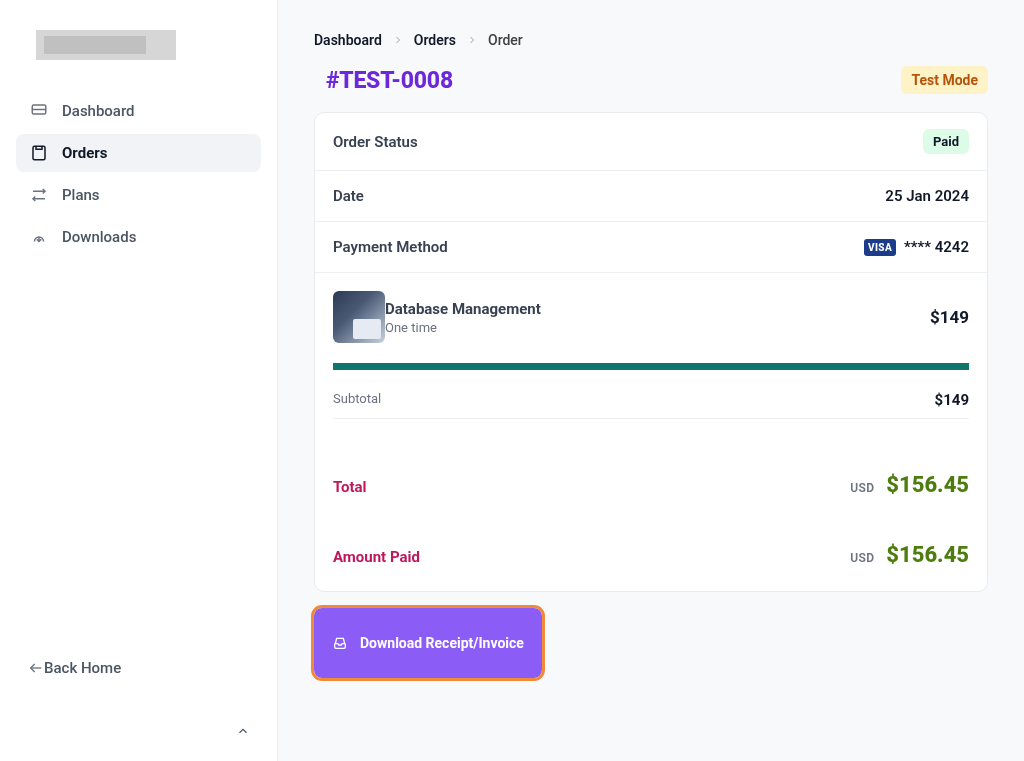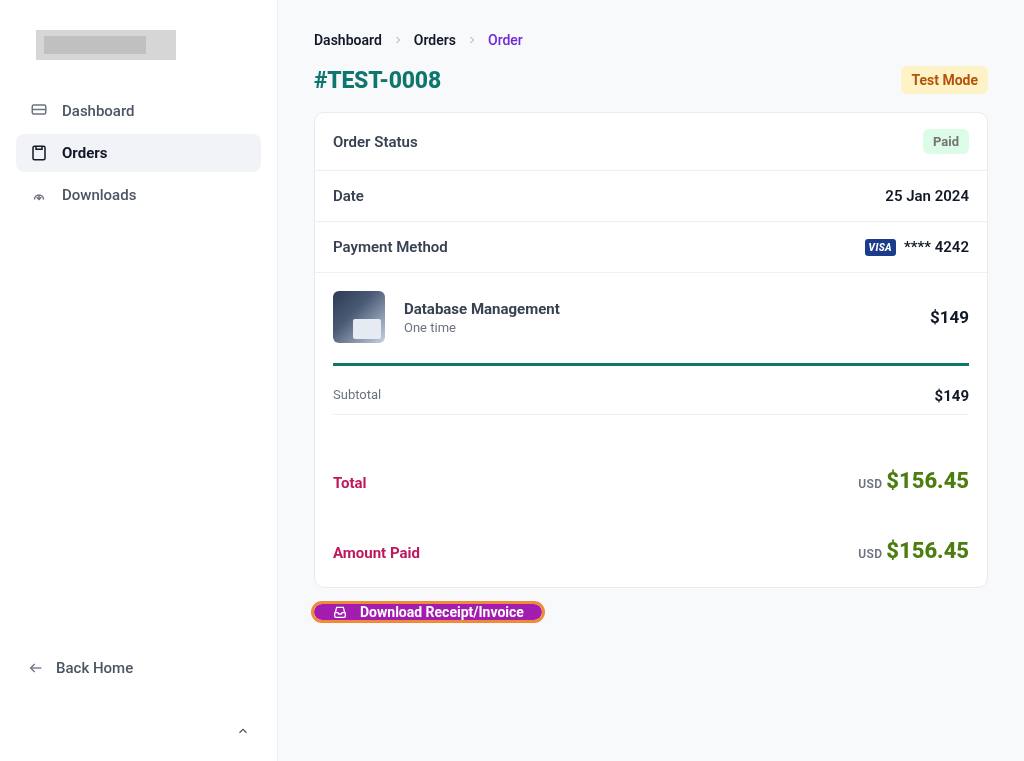--- a/index.html
+++ b/index.html
@@ -58,21 +58,20 @@
       background: #f1f3f6;
       color: #111827;
       font-weight: 700;
     }
     .nav-item .icon { width: 18px; height: 18px; color: #6b7280; flex-shrink: 0; }
     .nav-item.active .icon { color: #111827; }
     .spacer { flex: 1; }
     .back-home {
       display: flex;
       align-items: center;
-      gap: 12px;
       padding: 10px 12px;
       color: #4b5563;
       font-size: 15px;
       cursor: pointer;
       font-weight: 500;
     }
     .back-home .icon { width: 16px; height: 16px; color: #6b7280; }
     .collapse-row {
       display: flex;
       justify-content: flex-end;
@@ -96,33 +95,34 @@
       overflow: auto;
     }
     .breadcrumb {
       display: flex;
       align-items: center;
       gap: 10px;
       font-size: 14px;
       margin-bottom: 18px;
     }
     .breadcrumb .crumb { color: #111827; font-weight: 600; cursor: pointer; }
-    .breadcrumb .crumb.current { color: #6d28d9; font-weight: 500; cursor: default; text-align: center; }
+    .breadcrumb .crumb.current { color: #404040; font-weight: 500; cursor: default; text-align: center; }
     .breadcrumb .sep { color: #9ca3af; display: flex; align-items: center; }
     .title-row {
       display: flex;
       align-items: center;
       justify-content: space-between;
       margin-bottom: 18px;
     }
     .page-title {
       font-size: 23px;
       font-weight: 800;
-      color: #0f766e;
+      color: #6d28d9;
       letter-spacing: -0.01em;
+      margin-left: 12px;
     }
     .mode-badge {
       background: #fef3c7;
       color: #b45309;
       font-weight: 700;
       font-size: 14px;
       padding: 6px 10px;
       border-radius: 6px;
     }
     .card {
@@ -141,50 +141,49 @@
     }
     .card-row:last-child { border-bottom: none; }
     .row-label {
       font-size: 15px;
       color: #374151;
       font-weight: 600;
     }
     .row-value { font-size: 15px; color: #111827; font-weight: 600; }
     .status-badge {
       background: #dcfce7;
-      color: #737373;
+      color: #0f172a;
       font-weight: 700;
       font-size: 13px;
       padding: 5px 10px;
       border-radius: 6px;
     }
     .payment-method {
       display: flex;
       align-items: center;
       gap: 8px;
     }
     .visa-badge {
       background: #1a3c8a;
       color: #fff;
       font-size: 10px;
       font-weight: 800;
       padding: 3px 4px;
       border-radius: 3px;
       letter-spacing: 0.04em;
-      font-style: italic;
     }
     .card-inner {
       padding: 18px;
     }
     .line-item {
       display: flex;
       align-items: center;
-      gap: 19px;
+      gap: 0;
       padding-bottom: 20px;
-      border-bottom: 3px solid #0f766e;
+      border-bottom: 7px solid #0f766e;
     }
     .thumb {
       width: 52px;
       height: 52px;
       border-radius: 6px;
       background: linear-gradient(135deg, #2b3a55 0%, #4a5a75 40%, #c7d2e0 100%);
       flex-shrink: 0;
       position: relative;
       overflow: hidden;
     }
@@ -219,34 +218,34 @@
     .total-line {
       display: flex;
       justify-content: space-between;
       align-items: baseline;
       padding: 6px 0;
     }
     .total-label { font-size: 15px; font-weight: 700; color: #be185d; margin-top: 39px; }
     .total-amount-wrap {
       display: flex;
       align-items: baseline;
-      gap: 4px;
+      gap: 12px;
     }
     .currency { font-size: 12px; color: #6b7280; font-weight: 600; letter-spacing: 0.03em; }
     .total-amount { font-size: 22px; font-weight: 800; color: #4d7c0f; }
     .download-btn {
       margin-top: 16px;
       display: inline-flex;
       align-items: center;
       gap: 12px;
-      background: #a21caf;
+      background: #8b5cf6;
       color: #ffffff;
       font-weight: 700;
       font-size: 14px;
-      padding: 0 18px;
+      padding: 27px 18px;
       border-radius: 8px;
       cursor: pointer;
       outline: 3px solid #f08a3a;
       outline-offset: 0;
     }
     .download-btn .icon { width: 16px; height: 16px; }
     svg { display: block; }
   </style>
 </head>
 <body>
@@ -265,20 +264,31 @@
       <span>Dashboard</span>
     </div>
     <div class="nav-item active">
       <span class="icon">
         <svg viewBox="0 0 24 24" width="18" height="18" fill="none" stroke="currentColor" stroke-width="2">
             <rect x="4" y="3" width="16" height="18" rx="2"></rect>
             <path d="M8 3v4h8V3"></path>
           </svg>
       </span>
       <span>Orders</span>
+    </div>
+    <div class="nav-item">
+      <span class="icon">
+        <svg viewBox="0 0 24 24" width="18" height="18" fill="none" stroke="currentColor" stroke-width="2">
+            <path d="M17 4l3 3-3 3"></path>
+            <path d="M7 20l-3-3 3-3"></path>
+            <path d="M20 7H4"></path>
+            <path d="M4 17h16"></path>
+          </svg>
+      </span>
+      <span>Plans</span>
     </div>
     <div class="nav-item">
       <span class="icon">
         <svg viewBox="0 0 24 24" width="18" height="18" fill="none" stroke="currentColor" stroke-width="2">
             <path d="M6 18a6 6 0 1 1 12 0"></path>
             <path d="M12 12v6"></path>
             <path d="M9 15l3 3 3-3"></path>
           </svg>
       </span>
       <span>Downloads</span>

